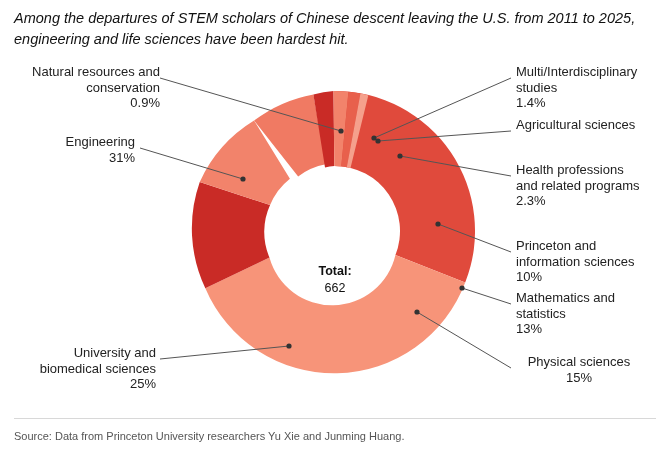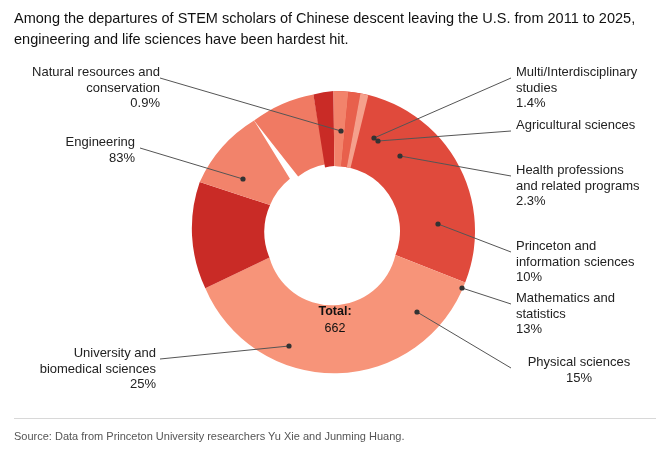--- a/index.html
+++ b/index.html
@@ -16,20 +16,21 @@
     position: relative;
   }
   #title {
     position: absolute;
     left: 14px;
     top: 8px;
     width: 642px;
     font-size: 14.5px;
     line-height: 21px;
     color: #111111;
+    font-style: italic;
   }
   #chart-area {
     position: absolute;
     left: 0;
     top: 56px;
     width: 670px;
     height: 350px;
   }
   svg {
     display: block;
@@ -51,21 +52,20 @@
   }
   #center-label {
     position: absolute;
     left: 277px;
     top: 207px;
     width: 116px;
     text-align: center;
     font-size: 12.5px;
     line-height: 17px;
     color: #111111;
-    margin-top: 40px;
   }
   #center-label .total-word {
     font-weight: bold;
     display: block;
   }
   #source {
     position: absolute;
     left: 14px;
     top: 430px;
     font-size: 11px;
@@ -166,21 +166,21 @@
   </div>
 
   <div class="label left" style="left: 10px; top: 8px; width: 150px;">
     <span>Natural resources and</span><br>
     <span>conservation</span>
     <span class="val">0.9%</span>
   </div>
 
   <div class="label left" style="left: 10px; top: 78px; width: 125px;">
     <span>Engineering</span>
-    <span class="val">83%</span>
+    <span class="val">31%</span>
   </div>
 
   <div class="label left" style="left: 10px; top: 289px; width: 146px;">
     <span>University and</span><br>
     <span>biomedical sciences</span>
     <span class="val">25%</span>
   </div>
 
   <div class="label right" style="left: 516px; top: 8px; width: 150px;">
     <span>Multi/Interdisciplinary</span><br>

